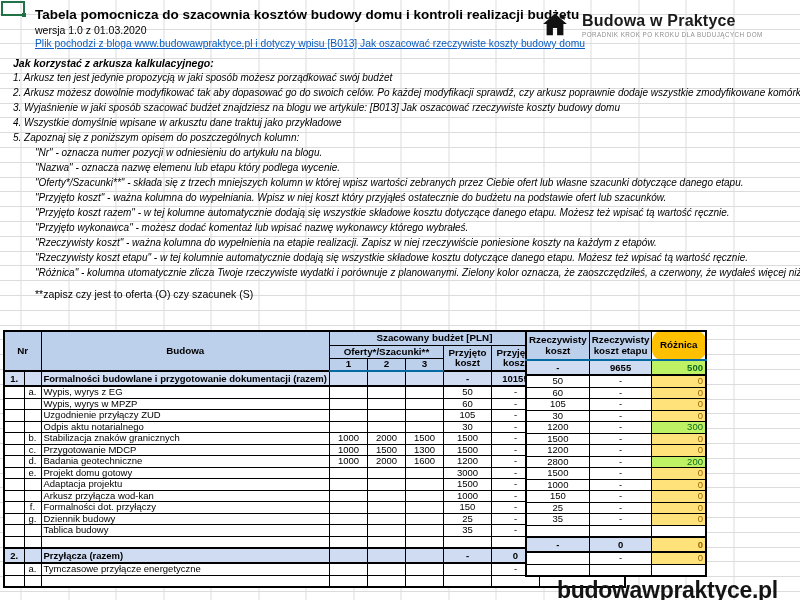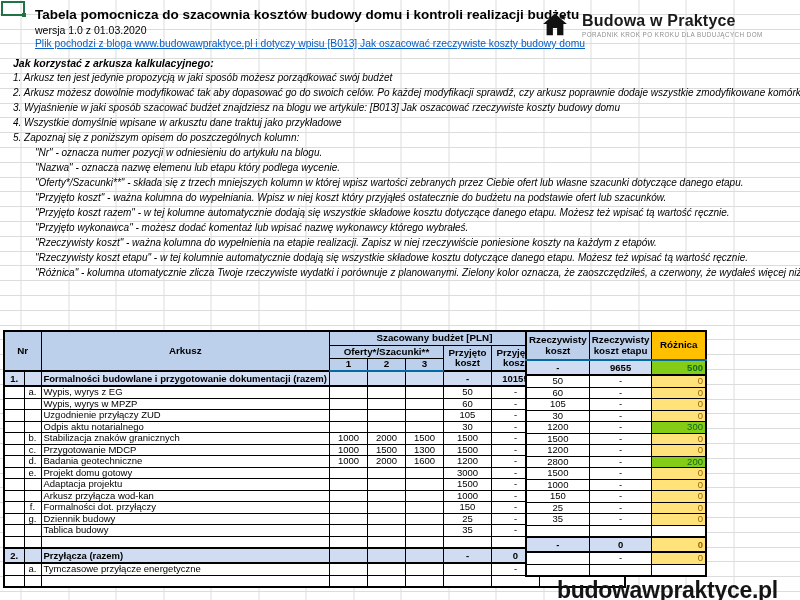--- a/index.html
+++ b/index.html
@@ -42,29 +42,29 @@
          font-size:9.5px; background:#fff; border:2px solid #000; }
   .tbl th, .tbl td { border:1px solid #000; padding:0 2px; overflow:hidden;
                      white-space:nowrap; height:10.5px; line-height:1.05; }
   .tbl th { background:#bccfeb; font-weight:bold; font-size:9.8px; white-space:normal; }
   .tbl thead tr.h1 th { height:13px; }
   .tbl thead tr.h2 th { height:12px; }
   .tbl thead tr.h3 th { height:11px; }
   .tbl thead tr.h2r th { height:27px; }
   .tbl thead tr:last-child th { border-bottom:2px solid #0369a1; }
   th.empty-top { background:#fff; }
-  th.gold { background:#ffc000; }
+  th.gold { background:#ffc000;border-radius:10px; }
   .tbl-left { left:3px; }
   .tbl-right { left:525px; }
   td.c { text-align:center; }
   td.l { text-align:left; }
   td.r { text-align:right; }
   tr.section td { background:#cfdcf2; font-weight:bold; border-top:2px solid #000; border-bottom:2px solid #000; height:13px; }
   .tbl td.diff-yellow { background:#ffe27a; color:#9c6500; text-align:right; }
-  .tbl td.diff-green  { background:#84cc16; color:#0e6b1e; text-align:right; }
+  .tbl td.diff-green  { background:#bef264; color:#0e6b1e; text-align:right; }
   tr.blank td, tr.cut td { background:#fff; }
 
   .watermark { left:557px; top:561px; font-size:23px; font-weight:800; color:#141414;
                letter-spacing:-0.3px; white-space:nowrap; z-index:5;margin-top:16px; }
 </style>
 </head>
 <body>
 
 <div class="abs a1"></div>
 
@@ -97,38 +97,39 @@
       <div class="instr-line indent">"Oferty*/Szacunki**" - składa się z trzech mniejszych kolumn w której wpisz wartości zebranych przez Ciebie ofert lub własne szacunki dotyczące danego etapu.</div>
       <div class="instr-line indent">"Przyjęto koszt" - ważna kolumna do wypełniania. Wpisz w niej koszt który przyjąłeś ostatecznie do budżetu na podstawie ofert lub szacunków.</div>
       <div class="instr-line indent">"Przyjęto koszt razem" - w tej kolumne automatycznie dodają się wszystkie składowe kosztu dotyczące danego etapu. Możesz też wpisać tą wartość ręcznie.</div>
       <div class="instr-line indent">"Przyjęto wykonawca" - możesz dodać komentaż lub wpisać nazwę wykonawcy którego wybrałeś.</div>
       <div class="instr-line indent">"Rzeczywisty koszt" - ważna kolumna do wypełnienia na etapie realizacji. Zapisz w niej rzeczywiście poniesione koszty na każdym z etapów.</div>
       <div class="instr-line indent">"Rzeczywisty koszt etapu" - w tej kolumnie automatycznie dodają się wszystkie składowe kosztu dotyczące danego etapu. Możesz też wpisać tą wartość ręcznie.</div>
       <div class="instr-line indent">"Różnica" - kolumna utomatycznie zlicza Twoje rzeczywiste wydatki i porównuje z planowanymi. Zielony kolor oznacza, że zaoszczędziłeś, a czerwony, że wydałeś więcej niż było zaplanowane</div>
     </div>
 </div>
 <div class="abs footnotes" id="footnote-lines">
+    <div>**zapisz czy jest to oferta (O) czy szacunek (S)</div>
   </div>
 
 <table class="tbl tbl-left">
   <colgroup>
     <col style="width:20px">
       <col style="width:17px">
       <col style="width:176px">
     <col style="width:38px">
       <col style="width:38px">
       <col style="width:38px">
     <col style="width:48px">
       <col style="width:48px">
       <col style="width:86px">
   </colgroup>
   <thead>
     <tr class="h1">
       <th rowspan="3" colspan="2">Nr</th>
-      <th rowspan="3">Arkusz</th>
+      <th rowspan="3">Budowa</th>
       <th colspan="5">Szacowany budżet [PLN]</th>
       <th class="empty-top"></th>
     </tr>
     <tr class="h2">
       <th colspan="3">Oferty*/Szacunki**</th>
       <th rowspan="2">Przyjęto koszt</th>
       <th rowspan="2">Przyjęto koszt</th>
       <th rowspan="2">Przyjęto wykonawca</th>
     </tr>
     <tr class="h3">

